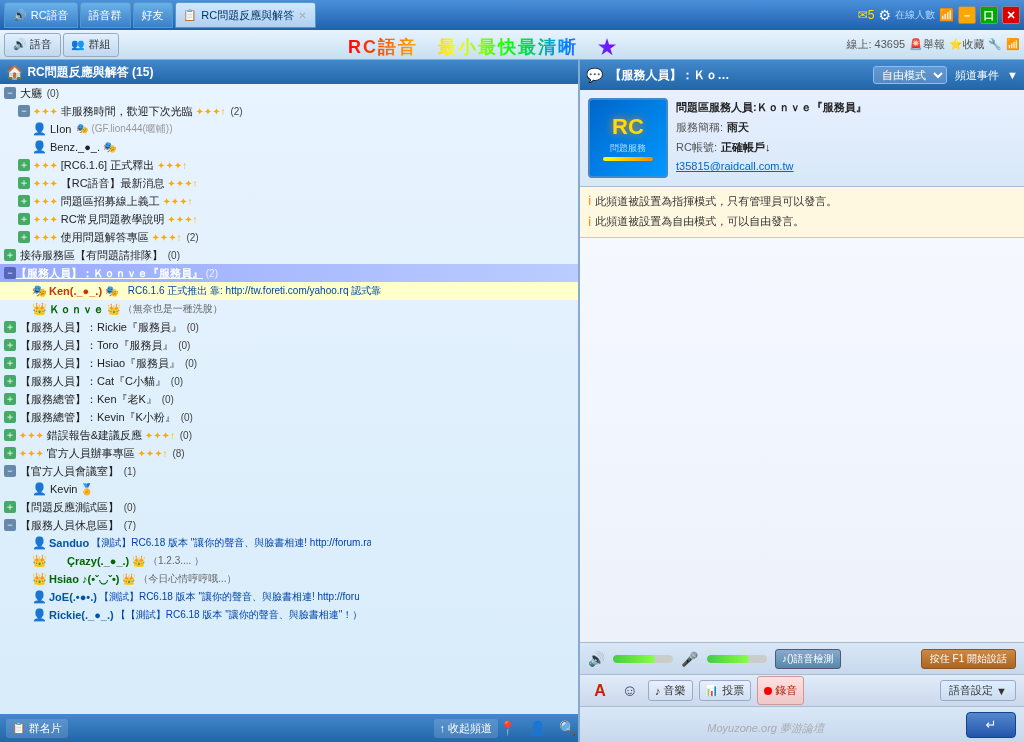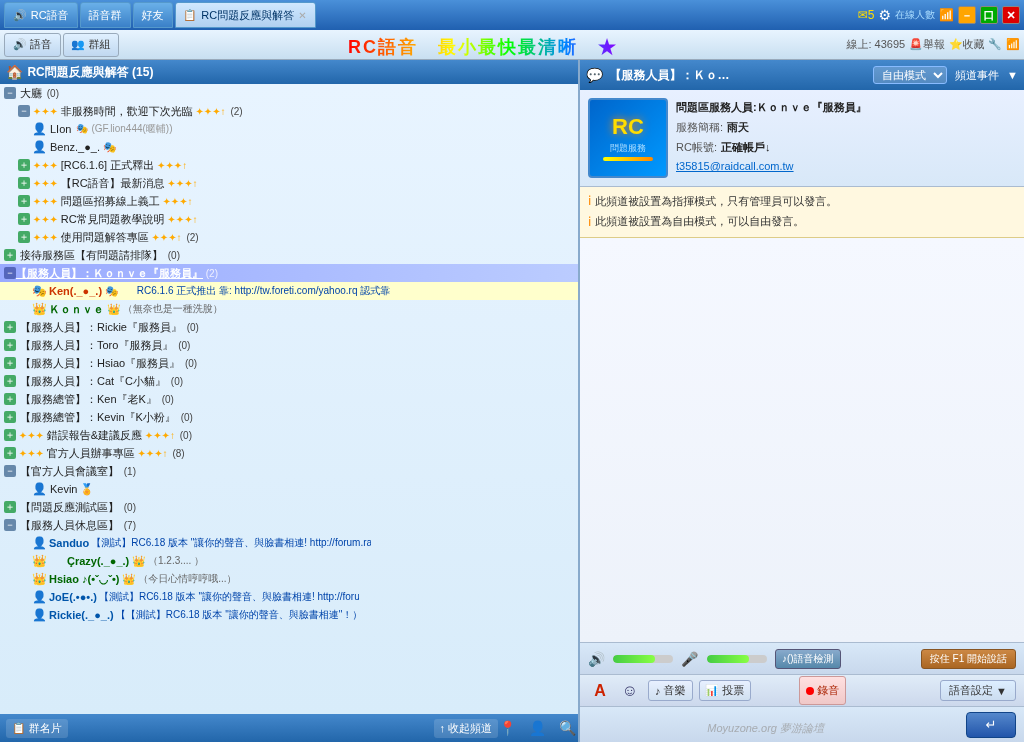--- a/index.html
+++ b/index.html
@@ -166,21 +166,21 @@
     .f1-btn { background: linear-gradient(to bottom, #cc8844, #aa6622); border: 1px solid #885522; color: white; font-size: 10px; border-radius: 3px; padding: 2px 8px; cursor: pointer; margin-left: auto; }
 
     
     #chat-toolbar {
       height: 32px; background: linear-gradient(to bottom, #e0ecf8, #ccd8ec);
       display: flex; align-items: center; padding: 0 8px; gap: 6px;
       border-top: 1px solid #aabbd0;
     }
     .toolbar-icon-btn { width: 24px; height: 24px; display: flex; align-items: center; justify-content: center; cursor: pointer; font-size: 14px; color: #336; border-radius: 3px; }
     .toolbar-text-btn { display: flex; align-items: center; gap: 3px; padding: 2px 6px; background: linear-gradient(to bottom, #e8f0ff, #d0e0f0); border: 1px solid #99aacc; border-radius: 3px; font-size: 11px; color: #333; cursor: pointer; }
-    .record-btn { display: flex; align-items: center; gap: 3px; padding: 6px 6px; background: linear-gradient(to bottom, #ffe0e0, #f0c8c8); border: 1px solid #cc9999; border-radius: 3px; font-size: 11px; color: #aa2200; cursor: pointer; margin-left: 42px; }
+    .record-btn { display: flex; align-items: center; gap: 3px; padding: 6px 6px; background: linear-gradient(to bottom, #ffe0e0, #f0c8c8); border: 1px solid #cc9999; border-radius: 3px; font-size: 11px; color: #aa2200; cursor: pointer; }
     .settings-btn { margin-left: auto; display: flex; align-items: center; gap: 3px; padding: 2px 8px; background: linear-gradient(to bottom, #ddeeff, #ccddf0); border: 1px solid #99aacc; border-radius: 3px; font-size: 11px; color: #333; cursor: pointer; }
     .red-dot { width: 8px; height: 8px; background: red; border-radius: 50%; }
 
     
     #enter-row {
       height: 36px; background: linear-gradient(to bottom, #d8e8f8, #c8d8ec);
       display: flex; align-items: center; justify-content: flex-end; padding: 0 8px;
       border-top: 1px solid #aabbd0;
     }
     .enter-btn {
@@ -331,21 +331,21 @@
 
       <div class="channel-row indent-0 row-konve" style="background:linear-gradient(to right,#8899ee,#aabbff);">
         <div class="minus-sq" style="background:#5566bb;">－</div>
         <span style="margin-left:0;color:#fff;font-weight:bold;text-decoration:underline;">【服務人員】：Ｋｏｎｖｅ『服務員』</span>
         <span style="color:#eef;font-size:10px;">&nbsp;(2)</span>
       </div>
 
       <div class="channel-row indent-2" style="background:#ffffcc;">
         <span style="color:#ff8800;font-size:12px;">🎭</span>
         <span style="margin-left:2px;color:#cc3300;font-weight:bold;">Ken(._●_.) 🎭</span>
-        <span style="color:#0044aa;font-size:10px;margin-left:18px;white-space:nowrap;overflow:hidden;text-overflow:ellipsis;max-width:300px;">RC6.1.6 正式推出 靠: http://tw.foreti.com/yahoo.rq 認式靠</span>
+        <span style="color:#0044aa;font-size:10px;margin-left:9px;white-space:nowrap;overflow:hidden;text-overflow:ellipsis;max-width:300px;">RC6.1.6 正式推出 靠: http://tw.foreti.com/yahoo.rq 認式靠</span>
       </div>
 
       <div class="channel-row indent-2">
         <span style="color:#ffaa00;font-size:12px;">👑</span>
         <span style="margin-left:2px;color:#006600;font-weight:bold;">Ｋｏｎｖｅ 👑</span>
         <span style="color:#666;font-size:10px;margin-left:2px;">（無奈也是一種洗脫）</span>
       </div>
 
       <div class="channel-row indent-0">
         <div class="plus-sq">＋</div>

